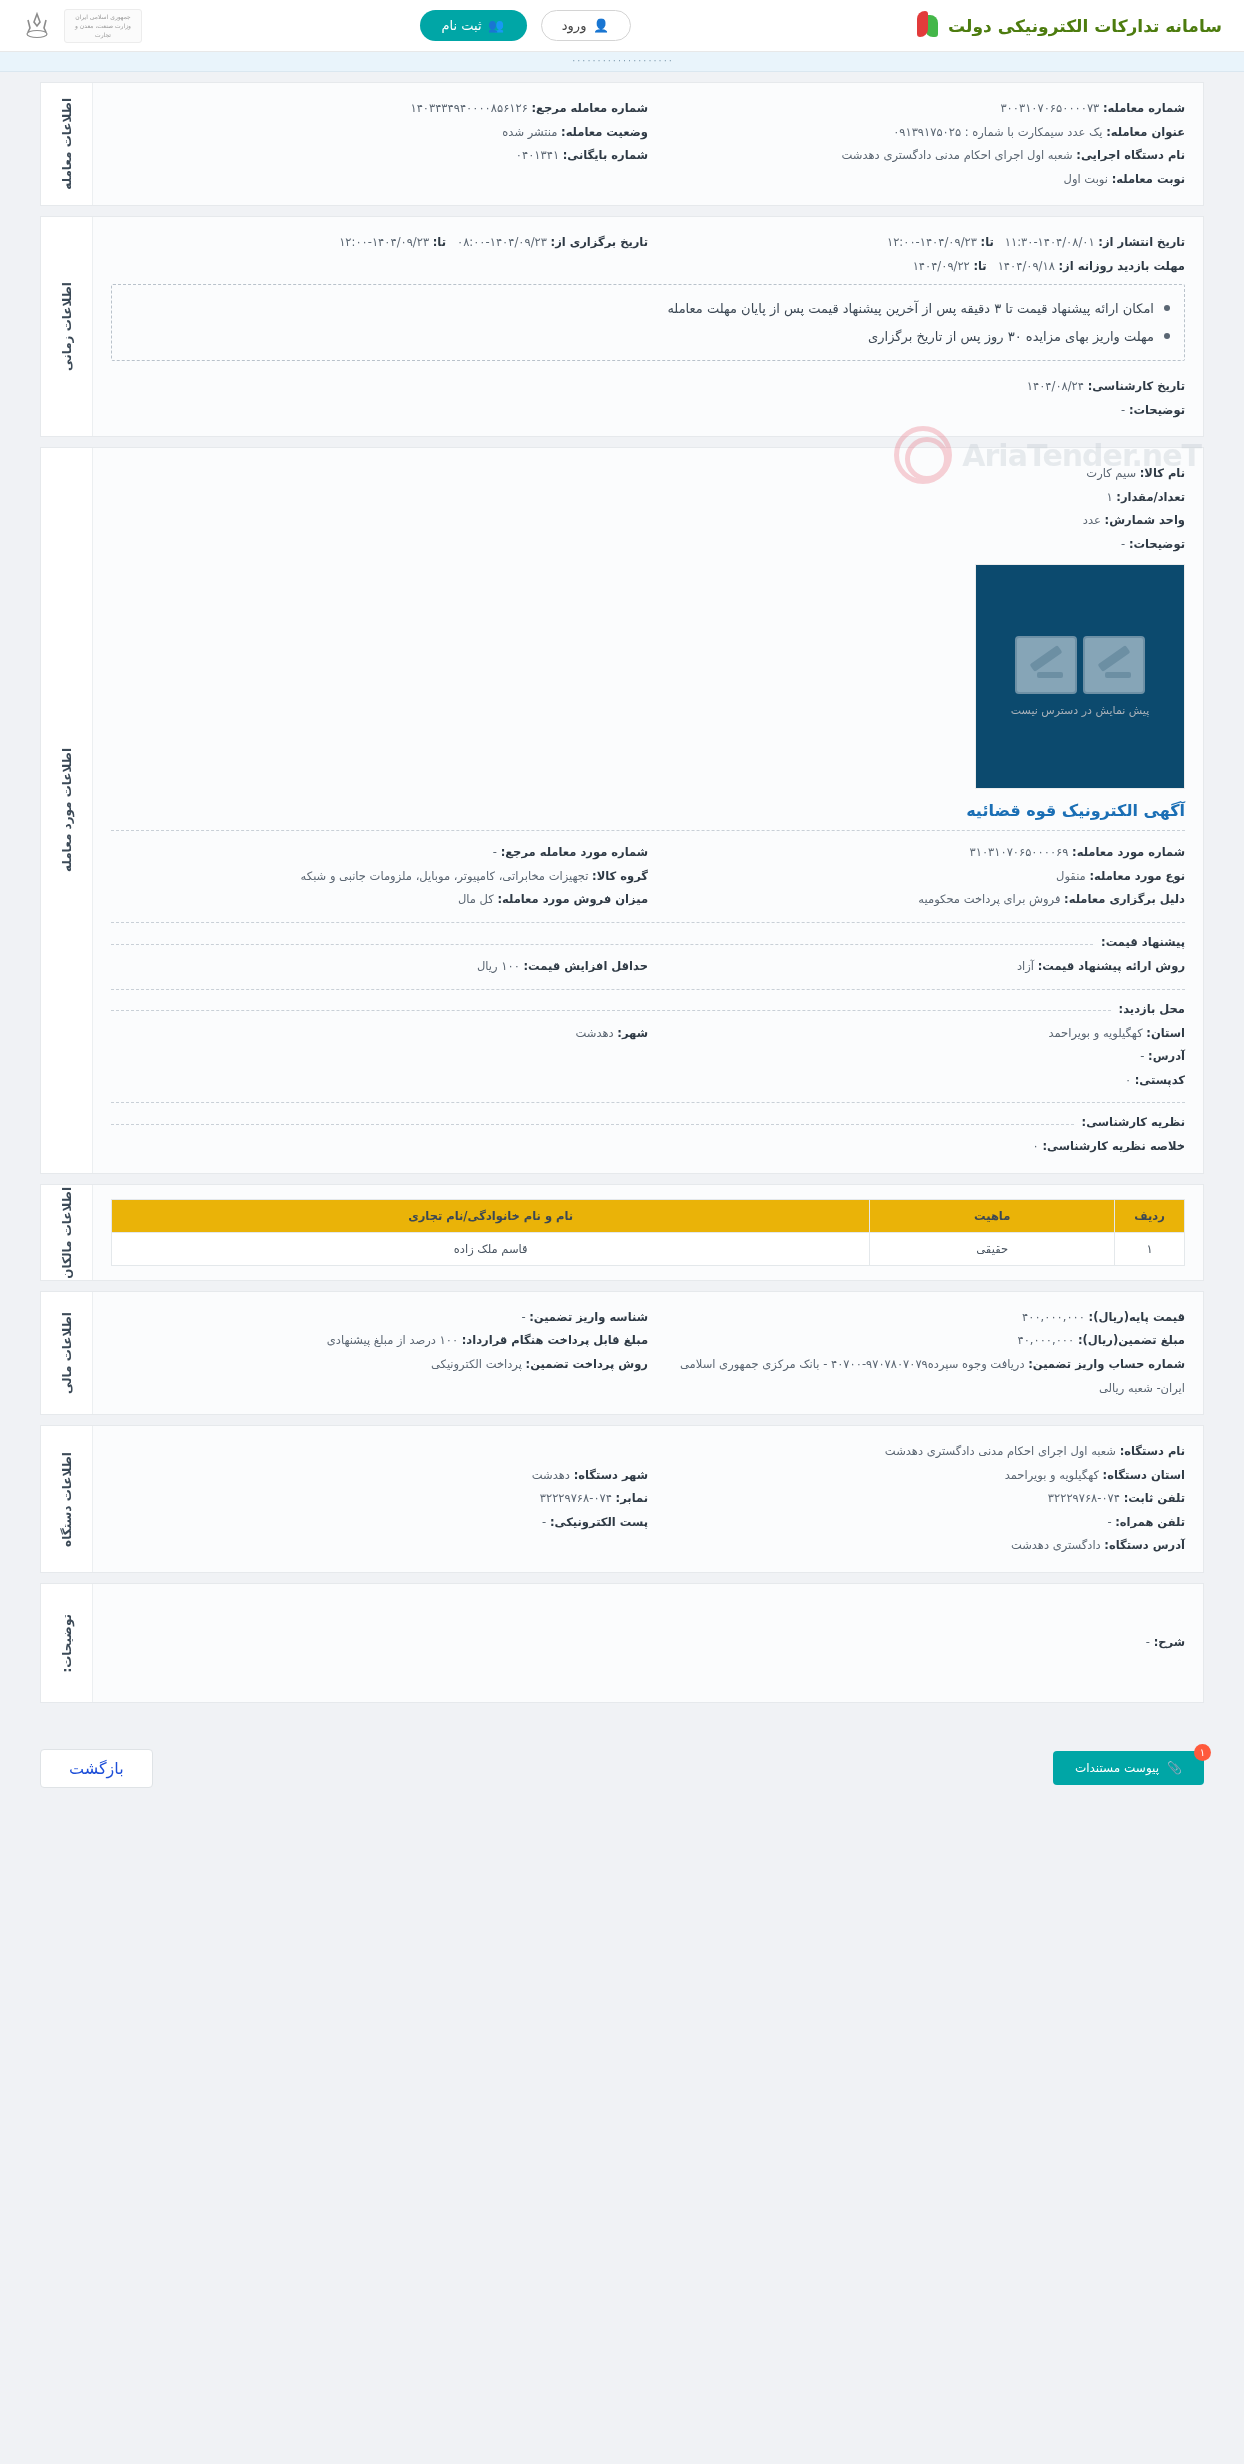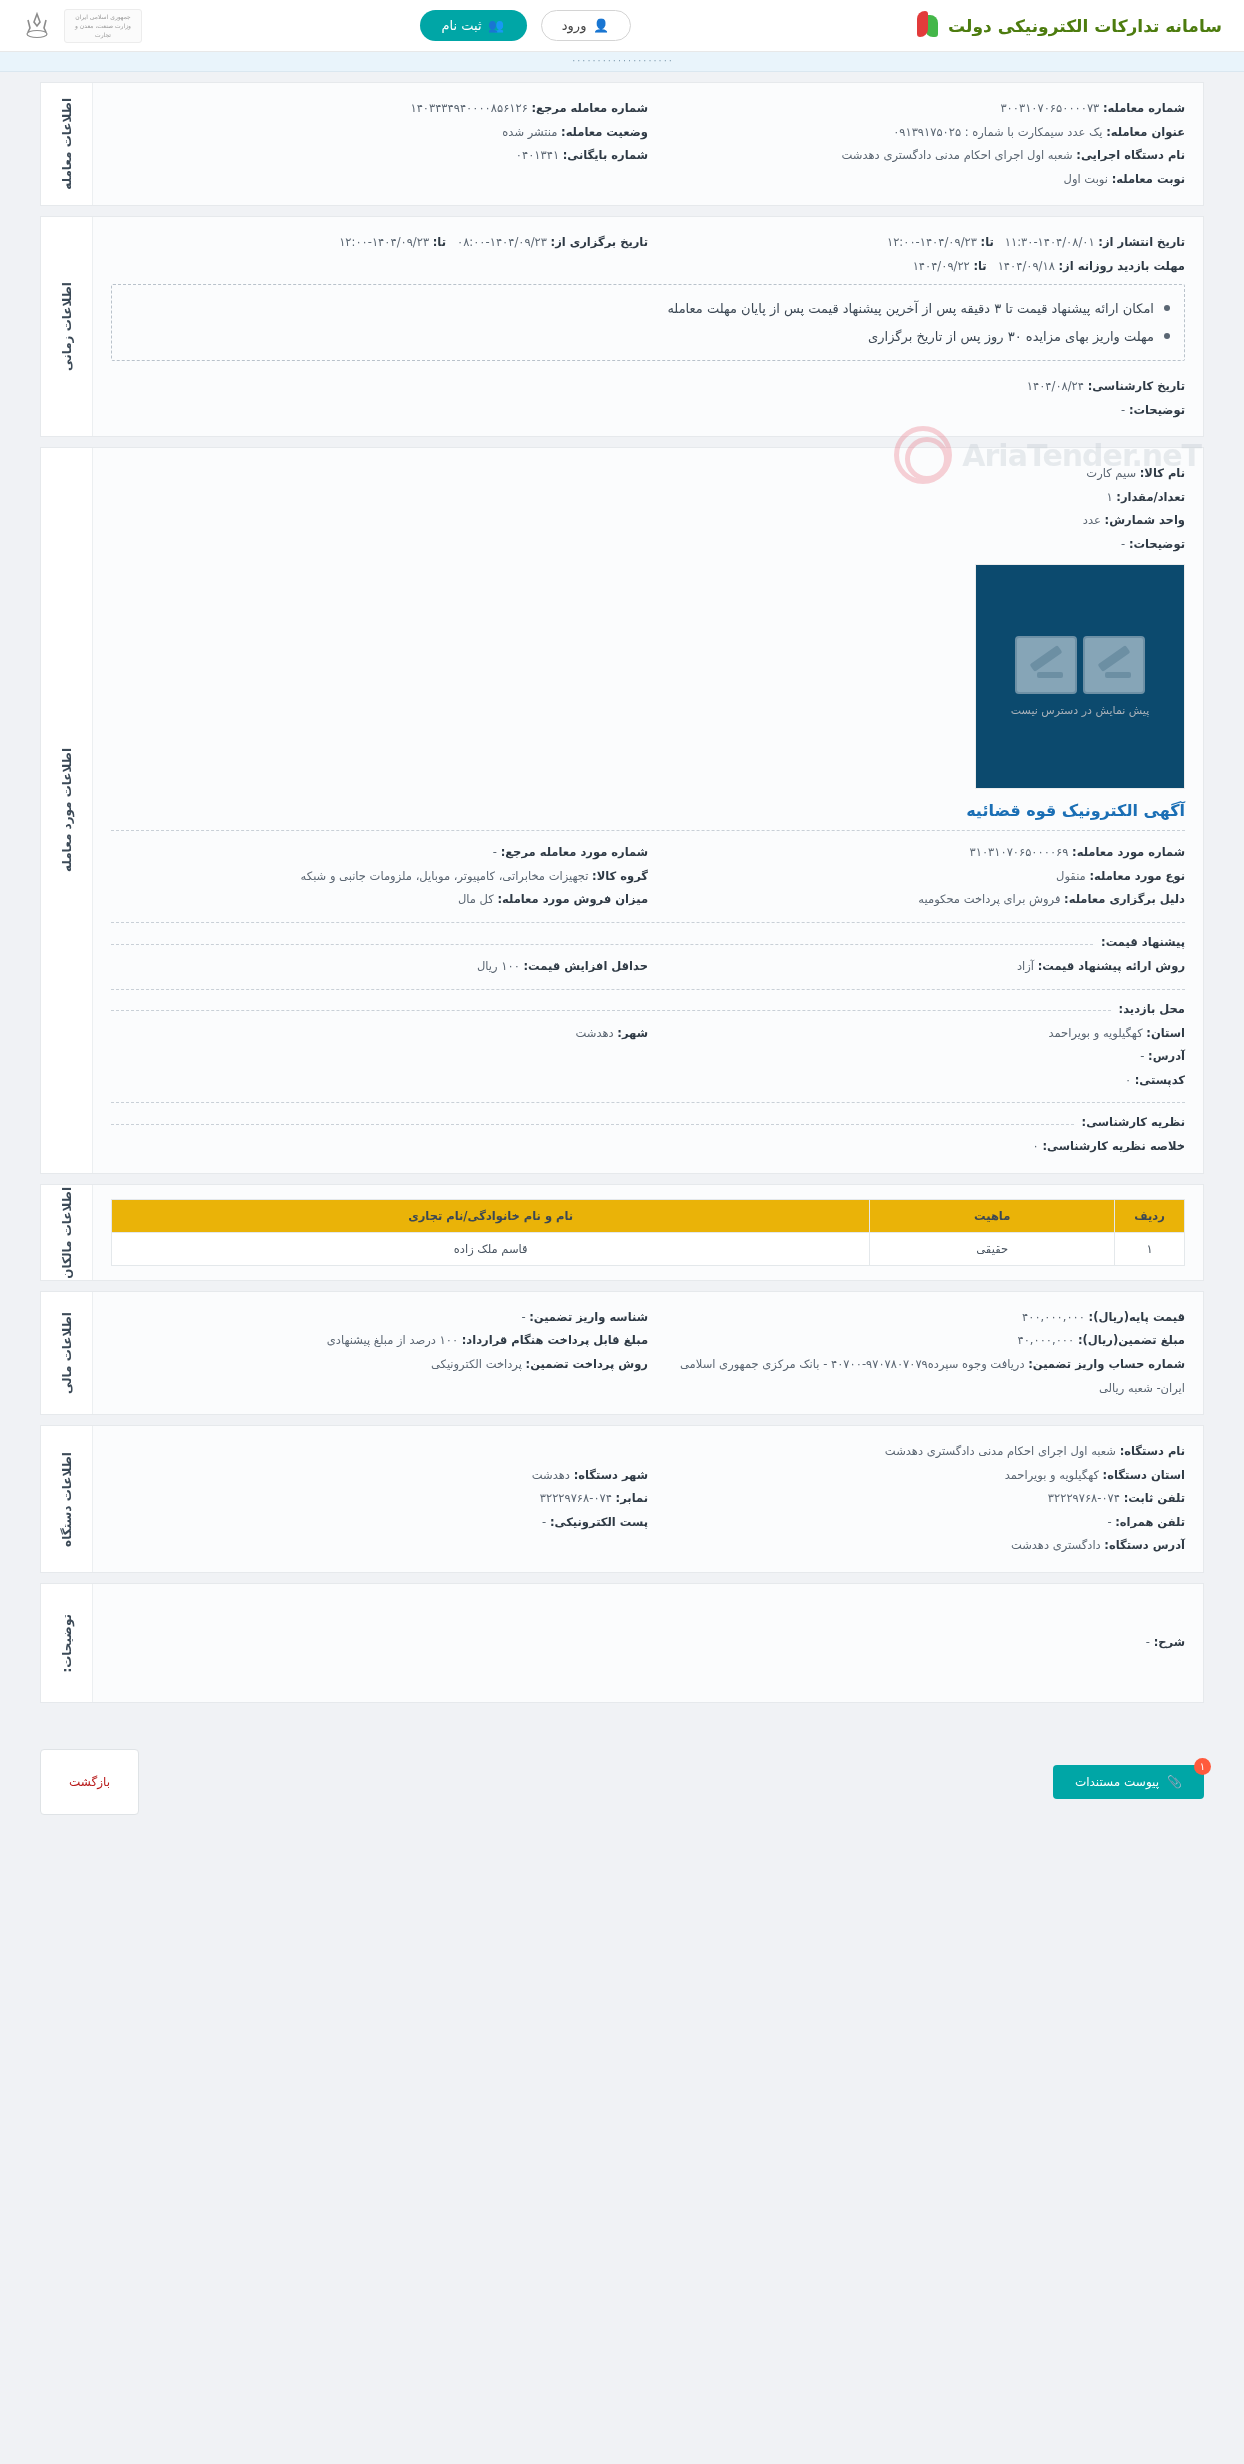--- a/index.html
+++ b/index.html
@@ -120,22 +120,22 @@
     border:1px solid #e4e8eb; font-size:11.5px; color:#4a5561; padding:9px 12px; text-align:center;
   }
   table.malekan th { background:#eab308; font-weight:bold; color:#3c4854; }
   table.malekan td.num { width:70px; }
 
   
   .footer {
     display:flex; justify-content:space-between; align-items:center; padding: 6px 40px 20px 40px;
   }
   .btn-back {
-    background:#fff; border:1px solid #dfe3e6; border-radius:4px; padding:25px 28px;
-    font-size:12px; color:#b91c1c; cursor:pointer; font-family:"DejaVu Sans", sans-serif;
+    background:#fff; border:1px solid #dfe3e6; border-radius:4px; padding:9px 28px;
+    font-size:16px; color:#1d4ed8; cursor:pointer; font-family:"DejaVu Sans", sans-serif;
   }
   .btn-attach {
     background:#00a6a6; color:#fff; border:none; border-radius:4px; padding:10px 22px;
     font-size:12px; cursor:pointer; display:flex; align-items:center; gap:8px; position:relative;
     font-family:"DejaVu Sans", sans-serif;
   }
   .badge {
     position:absolute; right:-7px; top:-7px; background:#ff5a3c; color:#fff; border-radius:50%;
     width:17px; height:17px; font-size:10px; display:flex; align-items:center; justify-content:center;
   }

